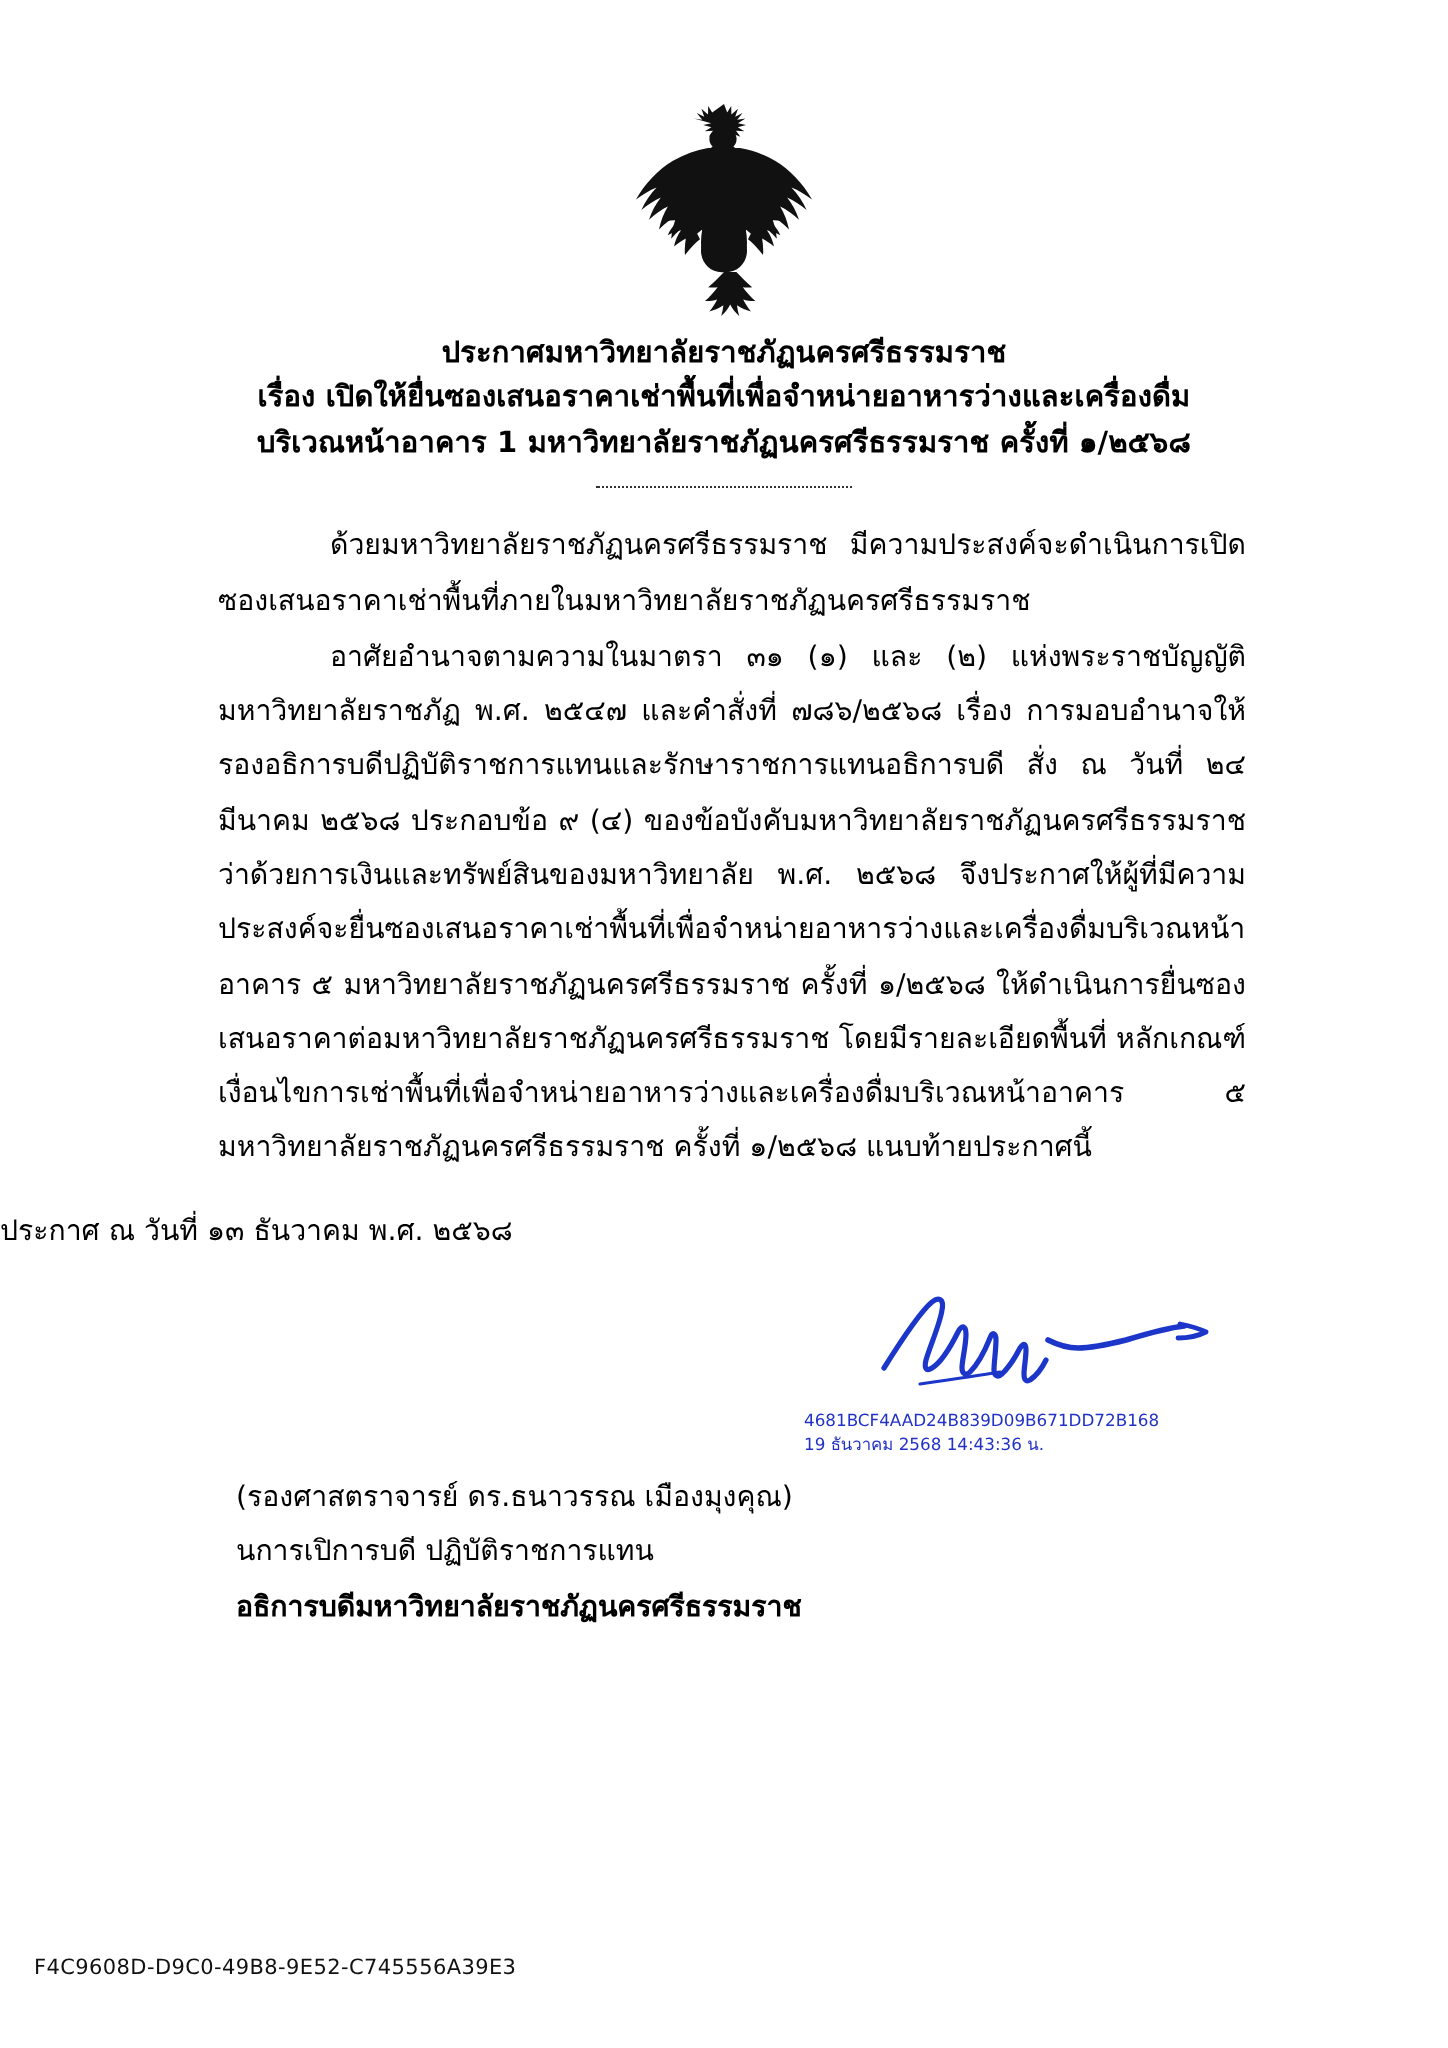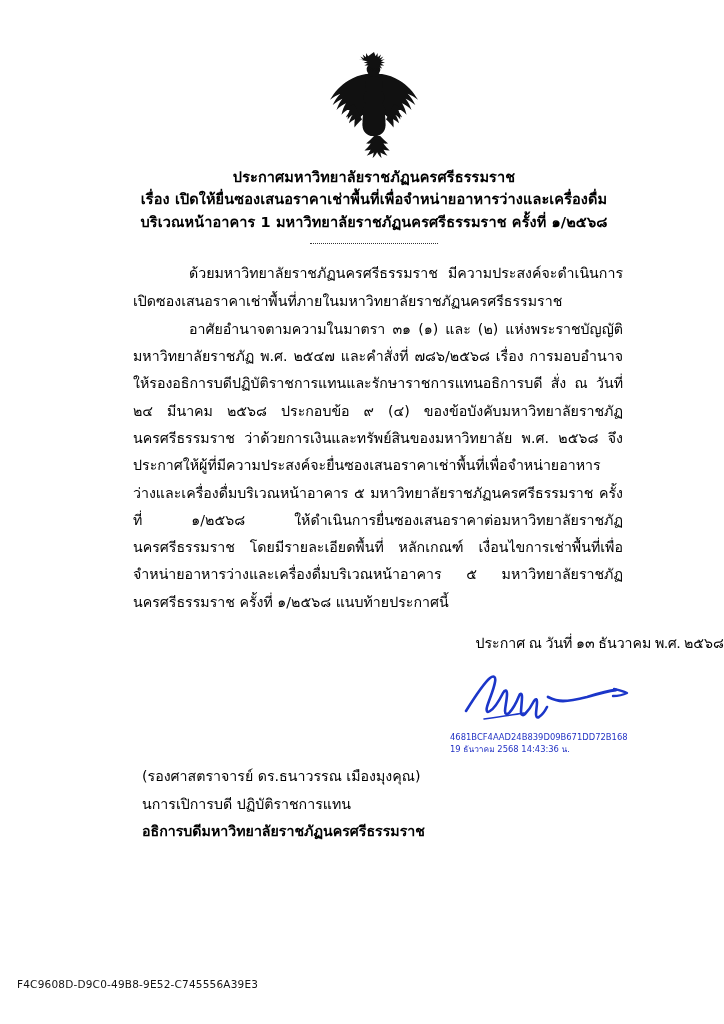--- a/index.html
+++ b/index.html
@@ -12,21 +12,20 @@
     height: 1024px;
     position: relative;
     font-family: "DejaVu Sans", "Liberation Sans", sans-serif;
     color: #000;
     overflow: hidden;
   }
   .page {
     position: absolute;
     inset: 0;
     background: #fff;
-    padding-left: 24px;
   }
 
   
   .emblem {
     width: 100%;
     display: flex;
     justify-content: center;
     padding-top: 52px;
   }
   .emblem svg {
@@ -67,40 +66,39 @@
     margin-top: 0px;
   }
   .indent {
     display: inline-block;
     width: 56px;
   }
 
   
   .dateline {
     margin: 14px 0 0 0;
-    text-align: right;
+    text-align: left;
     font-size: 14.2px;
     line-height: 1.9;
-    font-family: Liberation Serif, serif;
   }
 
   
   .sig-wrap {
     position: relative;
     height: 118px;
     margin-top: 2px;
   }
   .sig-ink {
     position: absolute;
     left: 430px;
     top: 8px;
   }
   .sig-meta {
     position: absolute;
-    left: 426px;
+    left: 402px;
     top: 72px;
     color: #2232c4;
     font-size: 8.4px;
     line-height: 1.5;
     font-family: "DejaVu Sans", "Liberation Sans", sans-serif;
   }
   .sig-names {
     margin-top: -14px;
     text-align: left;
     font-size: 14.2px;

